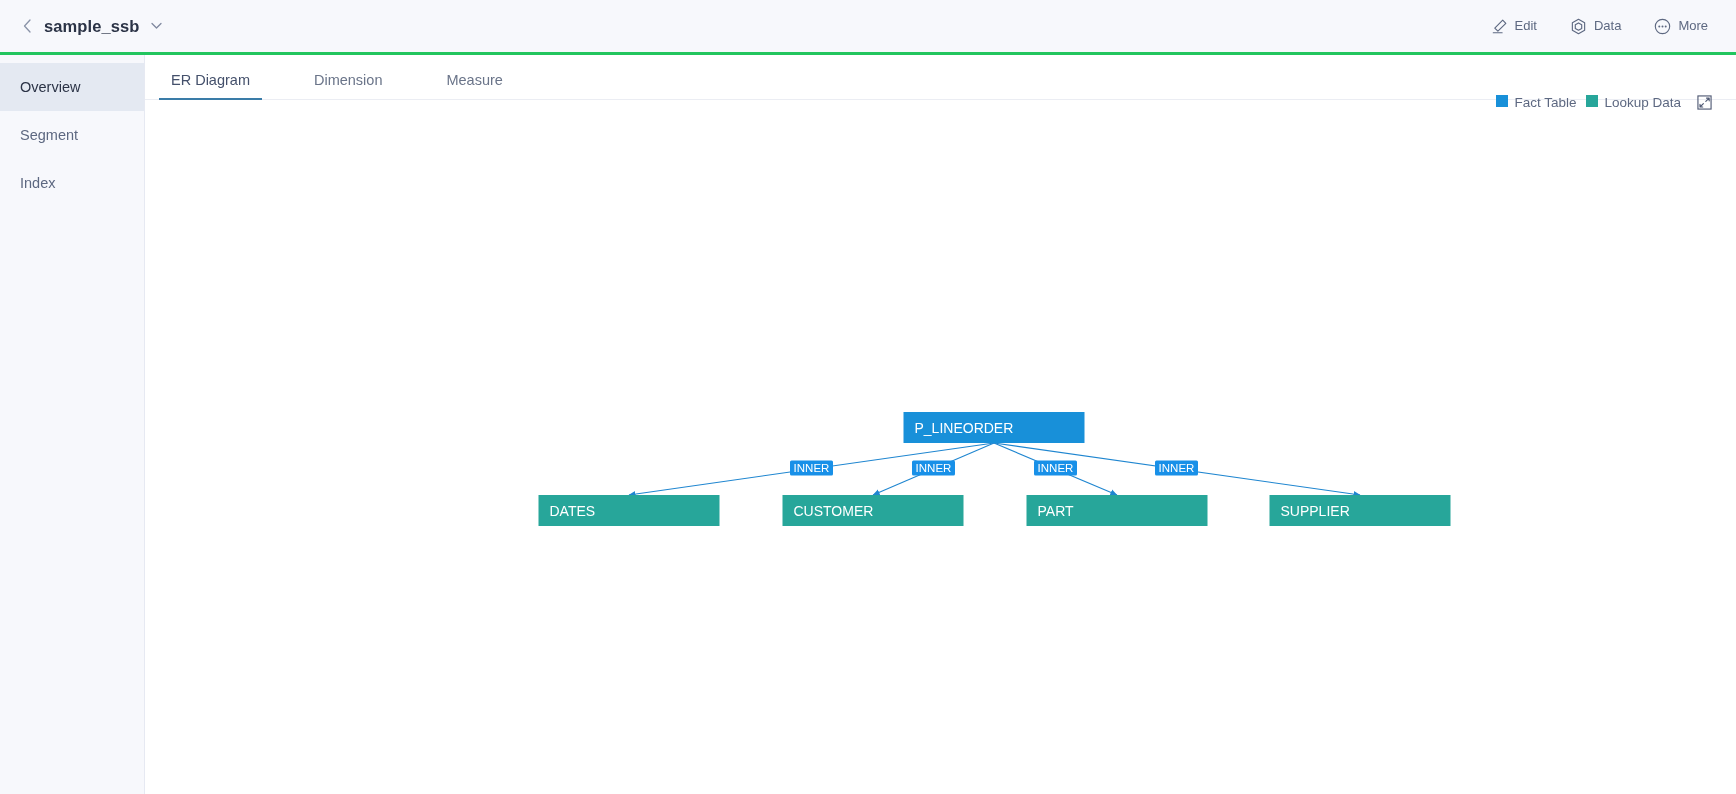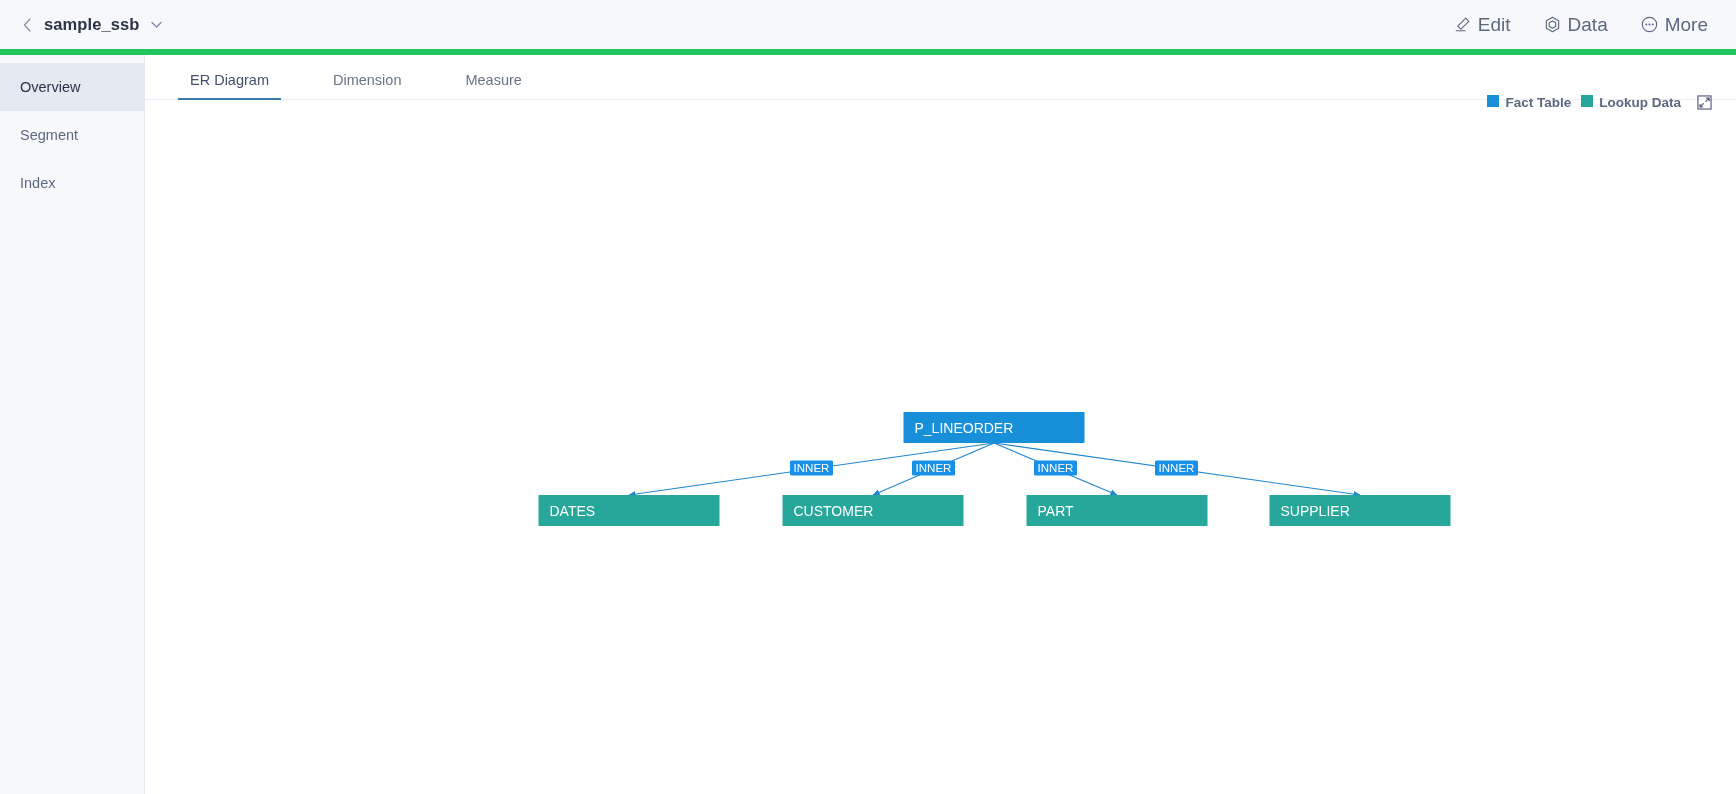--- a/index.html
+++ b/index.html
@@ -14,21 +14,21 @@
     font-family: "Liberation Sans", sans-serif;
     background: #ffffff;
     color: #3c4257;
     -webkit-font-smoothing: antialiased;
   }
 
   
   .app-header {
     height: 55px;
     background: #f7f8fc;
-    border-bottom: 6px solid #22c55e;
+    border-bottom: 3px solid #22c55e;
     display: flex;
     align-items: center;
     padding: 0 28px 0 20px;
     position: relative;
   }
 
   .header-left {
     display: flex;
     align-items: center;
     gap: 10px;
@@ -63,23 +63,22 @@
 
   .header-right {
     margin-left: auto;
     display: flex;
     align-items: center;
     gap: 33px;
   }
 
   .hdr-action {
     display: flex;
-    align-items: center;
     gap: 7px;
-    font-size: 19px;
+    font-size: 13px;
     color: #5d6881;
     cursor: pointer;
     user-select: none;
   }
   .hdr-action svg { display: block; }
 
   
   .shell {
     display: flex;
     height: 739px;
@@ -117,21 +116,21 @@
     display: flex;
     flex-direction: column;
     min-width: 0;
     position: relative;
   }
 
   .tabs-bar {
     height: 45px;
     display: flex;
     align-items: flex-end;
-    padding-left: 33px;
+    padding-left: 14px;
     border-bottom: 1px solid #ebedf3;
     flex: 0 0 45px;
   }
 
   .tab {
     font-size: 14.5px;
     color: #6a7surely;
     color: #6a7489;
     padding: 0 12px 11px 12px;
     margin-right: 40px;
@@ -163,21 +162,20 @@
     align-items: center;
     gap: 10px;
     height: 20px;
   }
 
   .legend-entry {
     display: flex;
     gap: 6px;
     font-size: 13.5px;
     color: #5d6881;
-    font-weight: bold;
   }
 
   .legend-swatch {
     width: 12px;
     height: 12px;
     display: block;
   }
 
   .expand-btn {
     margin-left: 6px;

